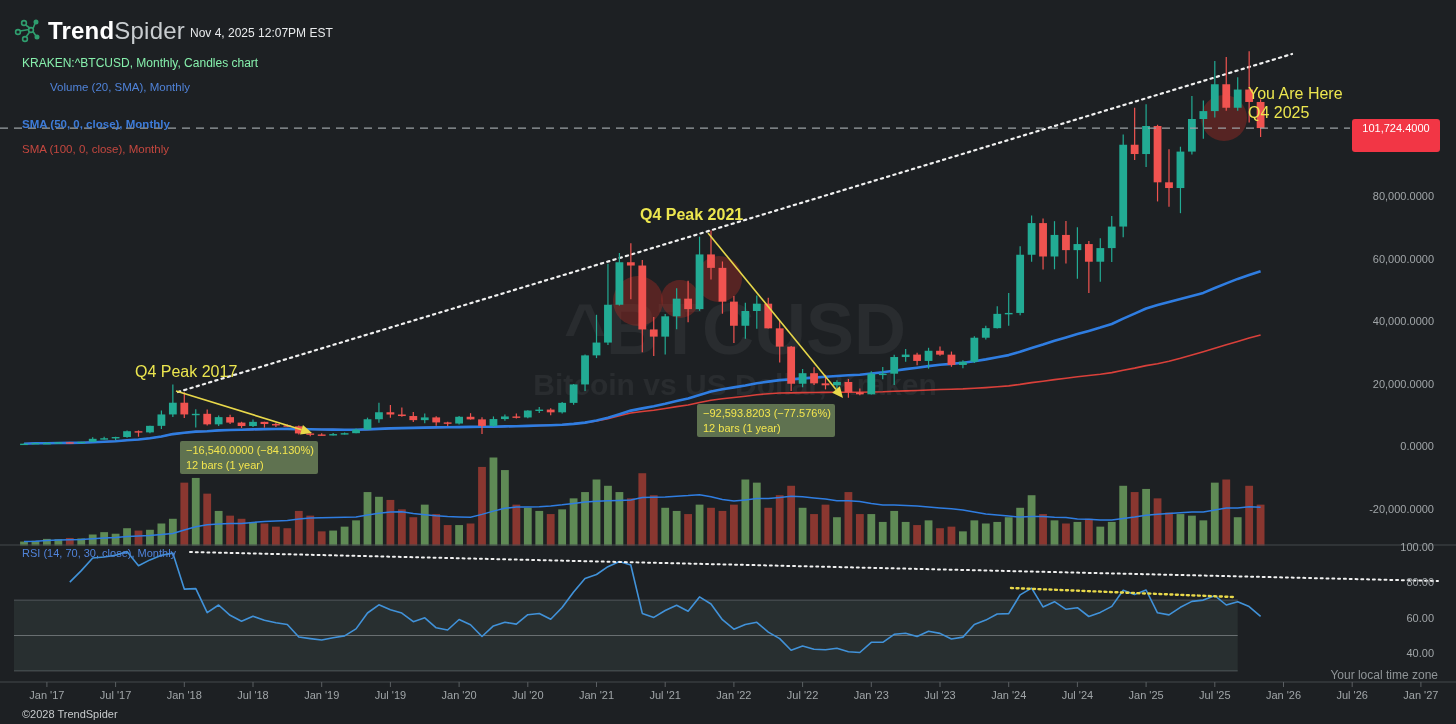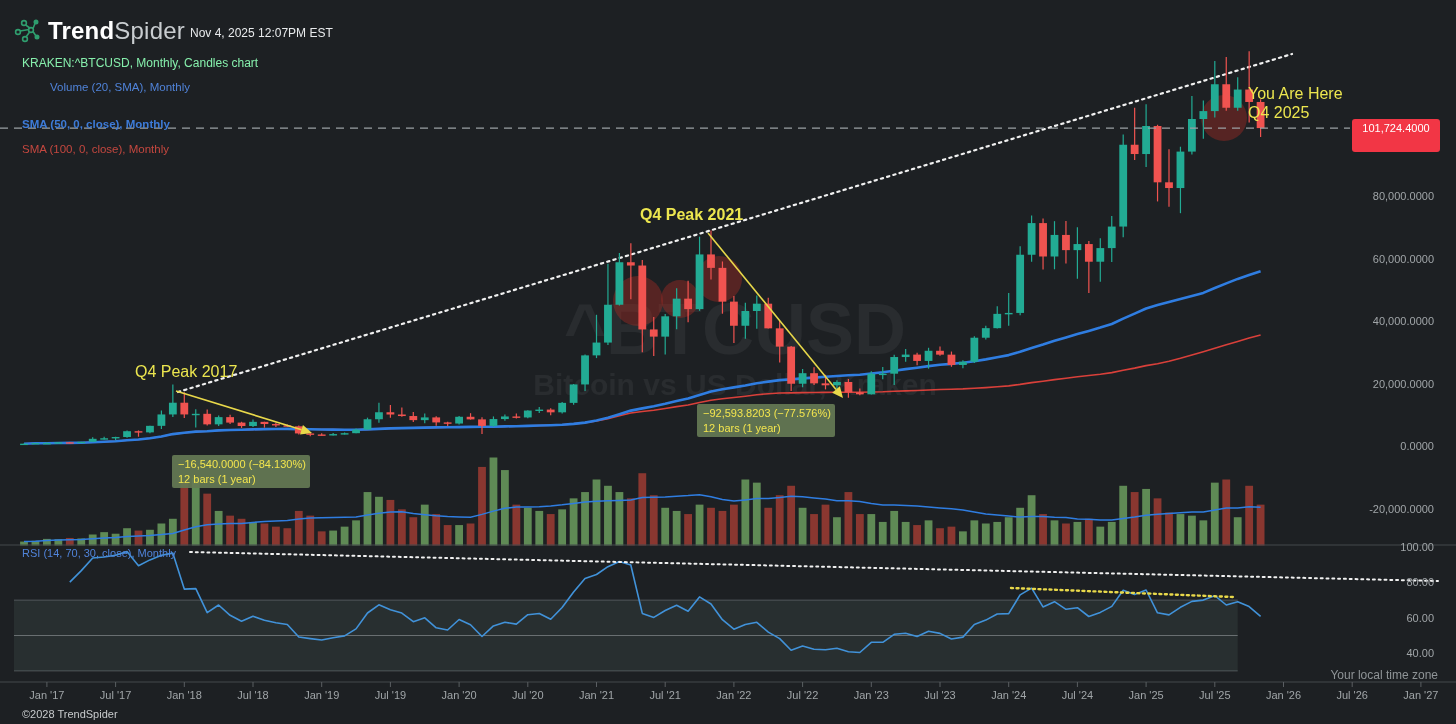--- a/index.html
+++ b/index.html
@@ -24,21 +24,21 @@
              pointer-events:none;}
   #watermark .wm1{font-size:72px;font-weight:bold;line-height:72px;}
   #watermark .wm2{font-size:30px;font-weight:bold;line-height:40px;}
   
   .note{color:#ece64f;font-size:16px;line-height:19px;}
   #note-2017{left:135px;top:362px;}
   #note-2021{left:640px;top:205px;font-weight:bold;}
   #note-here{left:1248px;top:84px;}
   .measure-box{background:rgba(101,121,85,0.92);color:#f3e54e;font-size:11px;line-height:14.5px;
                padding:2px 6px;border-radius:2px;white-space:nowrap;}
-  #box-2017{left:172px;top:441px;width:138px;margin-top:14px;}
+  #box-2017{left:180px;top:441px;width:138px;}
   #box-2021{left:697px;top:404px;width:138px;}
   
   #price-tag{left:1352px;top:119px;width:88px;height:33px;background:#f23645;color:#ffffff;
              font-size:11px;border-radius:3px;text-align:center;line-height:19px;}
   #tz-note{right:18px;top:668px;font-size:12px;color:#8f9497;}
   #footer{left:22px;top:708px;font-size:11px;color:#c8cbcd;}
   svg text{font-family:"Liberation Sans",sans-serif;}
 </style>
 </head>
 <body>

